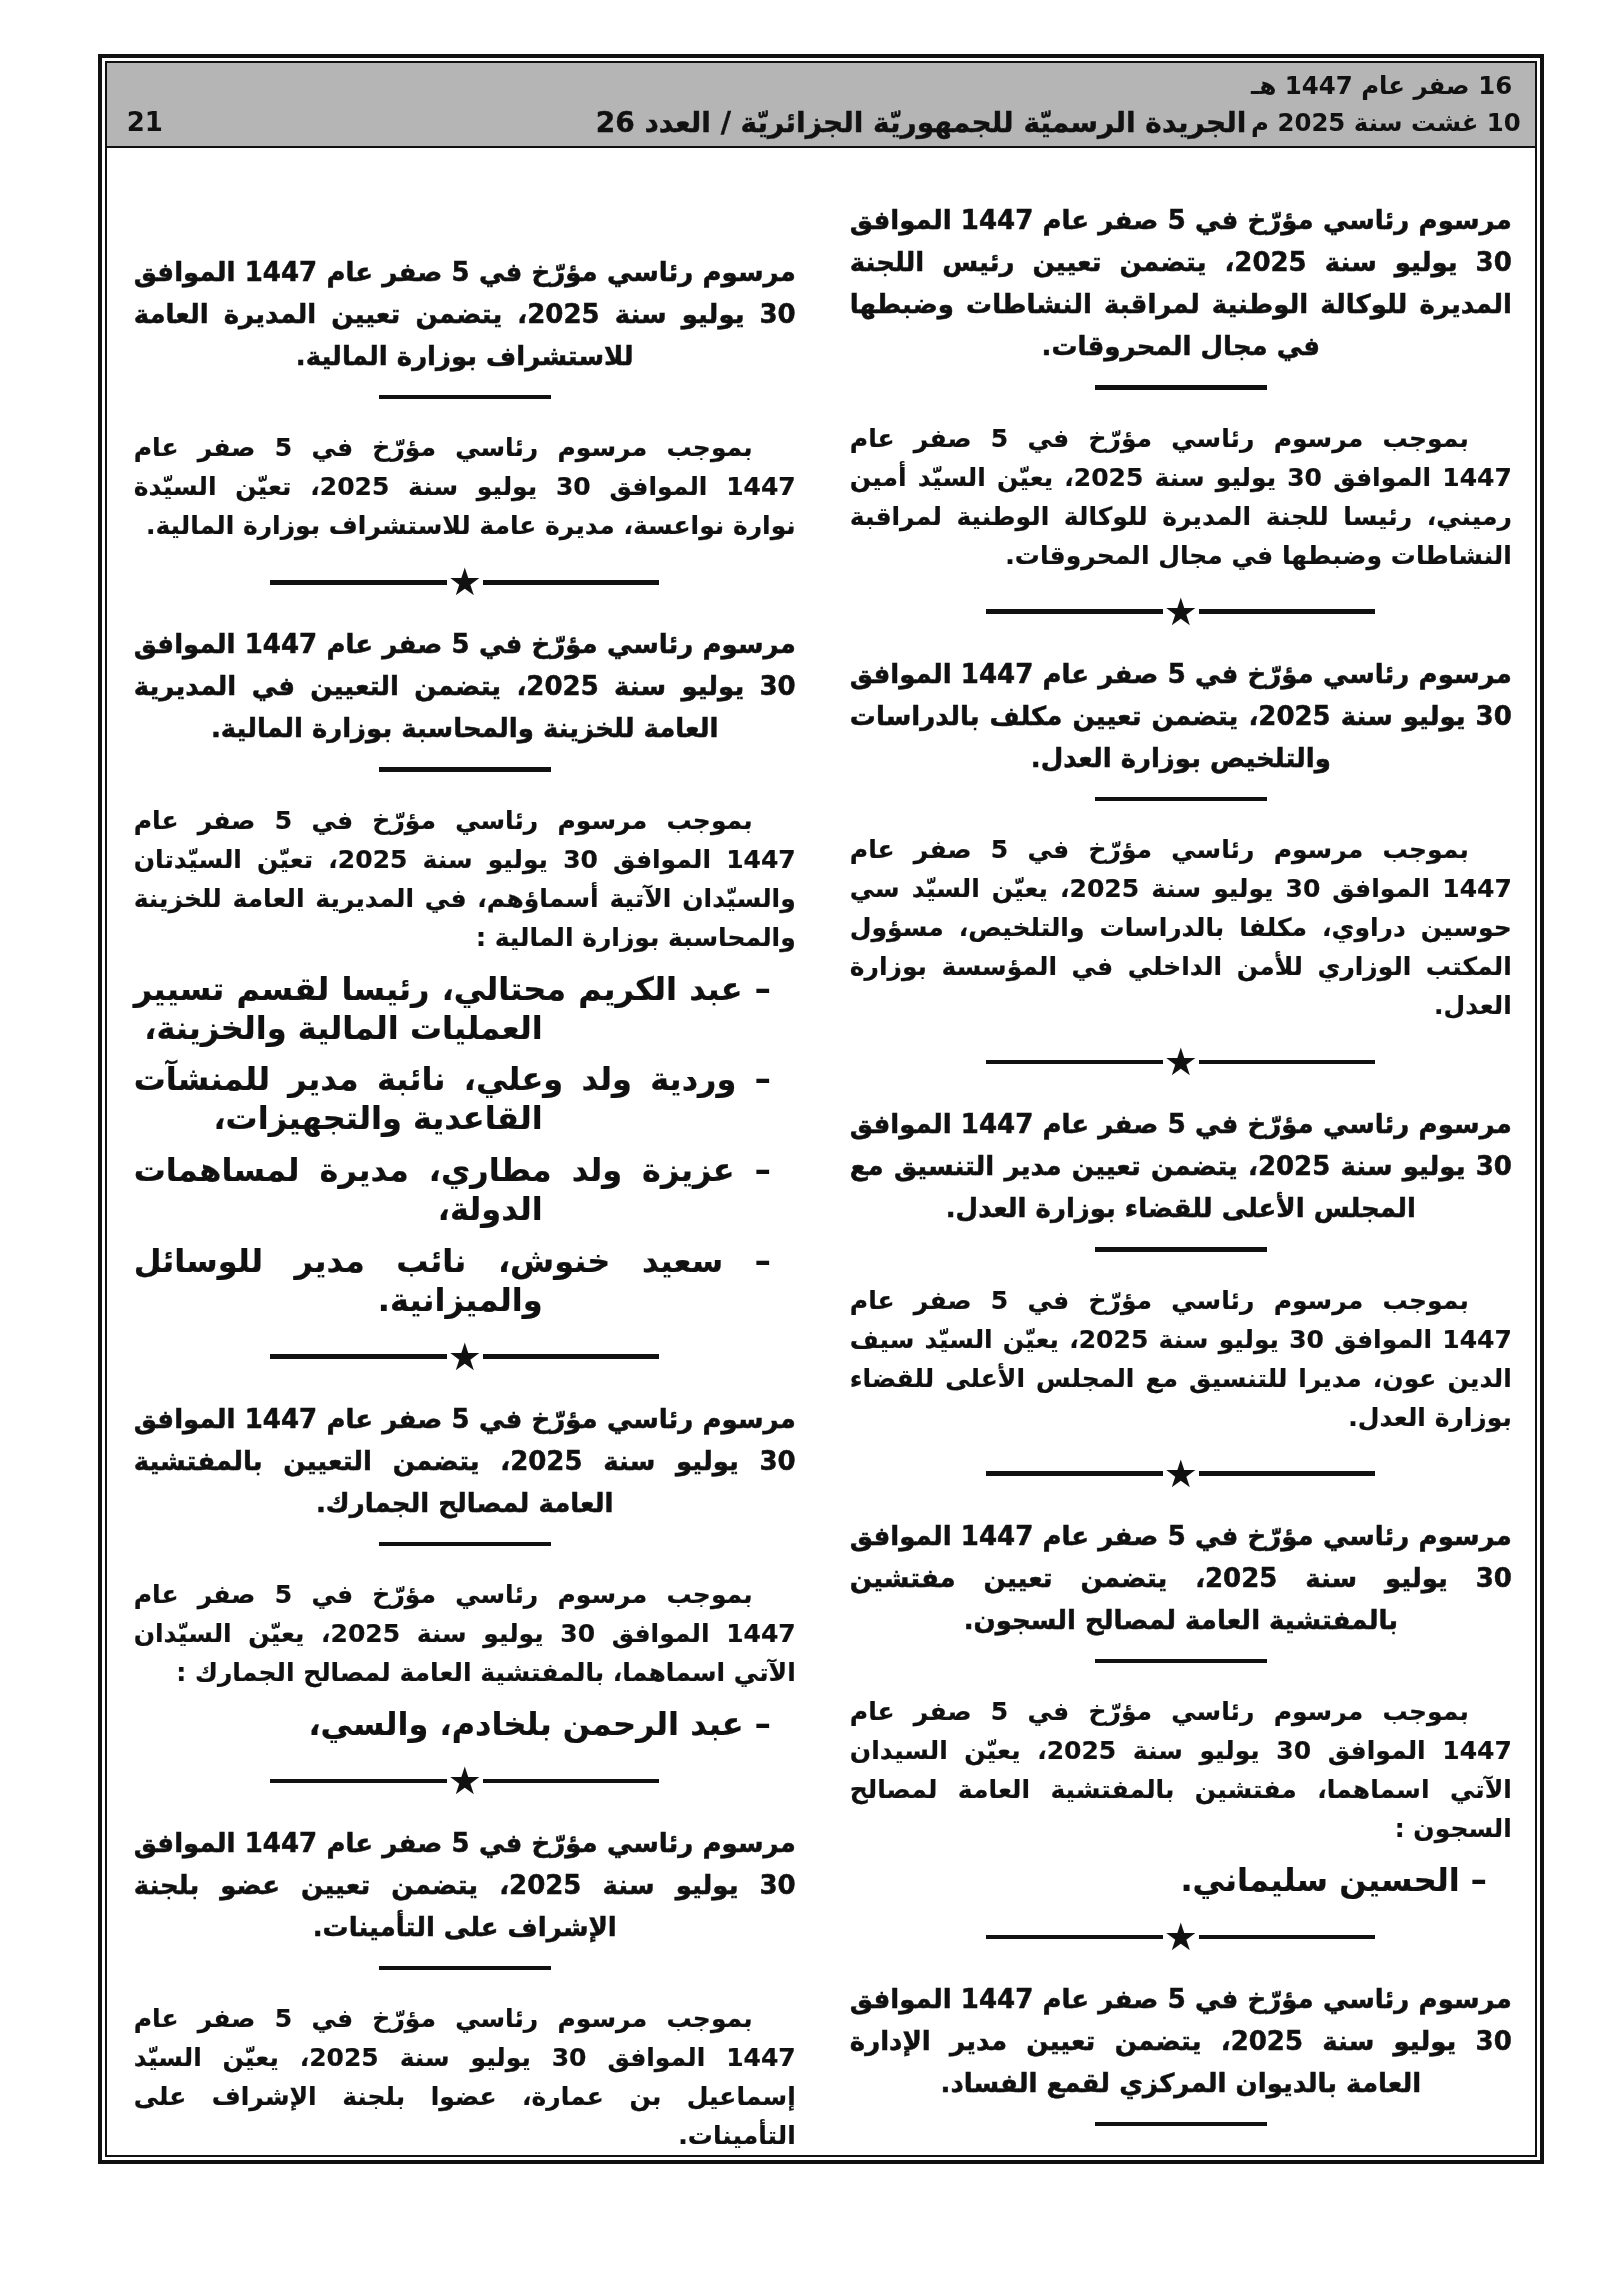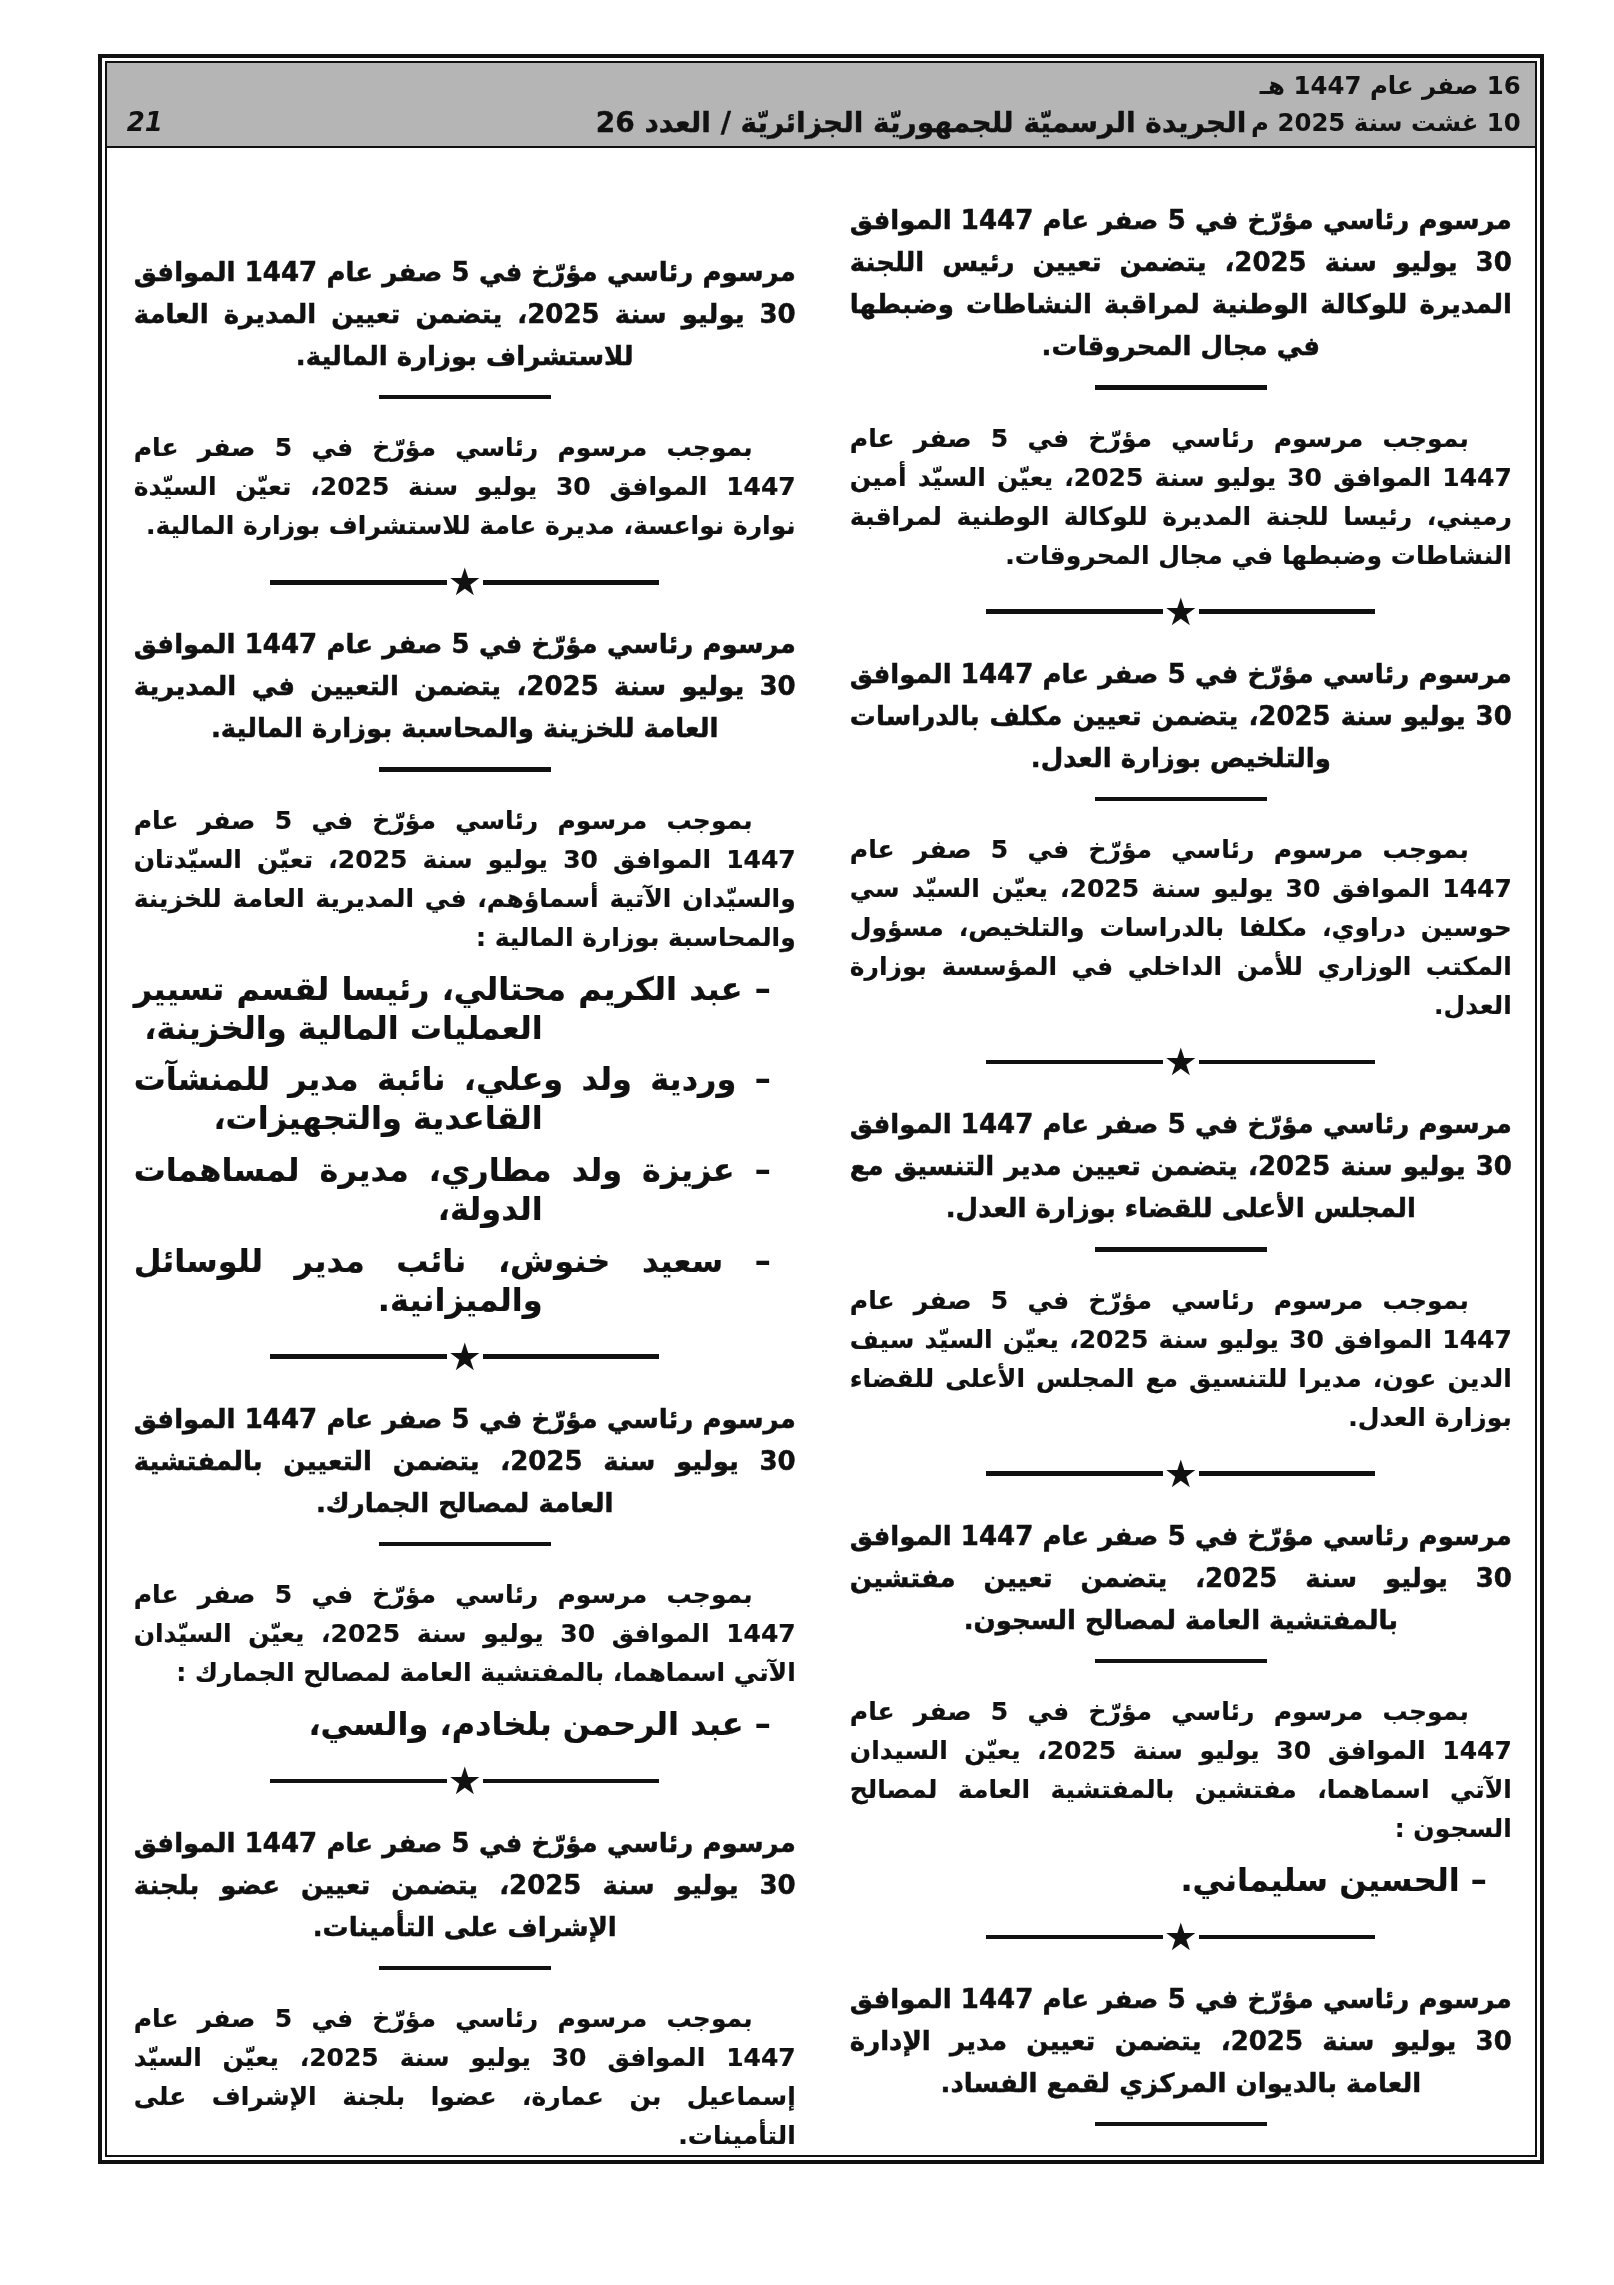--- a/index.html
+++ b/index.html
@@ -24,34 +24,34 @@
   }
   
   .header {
     height: 85px; flex: none;
     background: #b5b5b5;
     border-bottom: 2.7px solid #111;
     position: relative;
   }
   .header-dates {
     position: absolute; top: 4.5px; right: 14.5px;
-    text-align: right;
+    text-align: left;
     font-size: 24.4px; font-weight: bold; line-height: 37px;
     white-space: nowrap;
   }
   .header-title {
     position: absolute; bottom: 6.3px; left: 57%;
     transform: translateX(-50%);
     font-size: 28px; font-weight: bold;
     white-space: nowrap;
     -webkit-text-stroke: 0.4px currentColor;
   }
   .header-pagenum {
     position: absolute; bottom: 9px; left: 20px;
-    font-size: 26px; font-weight: bold; font-style: italic;
+    font-size: 26px; font-weight: bold;
   }
   
   .content {
     flex: 1; display: flex; direction: rtl;
     overflow: hidden;
     align-items: flex-end;
   }
   .col { overflow: hidden; }
   .col-right { width: calc(50% - 1.8px); padding: 14.5px 23.5px 0 27px; }
   .divider { width: 3.6px; background: #111; flex: none; }

